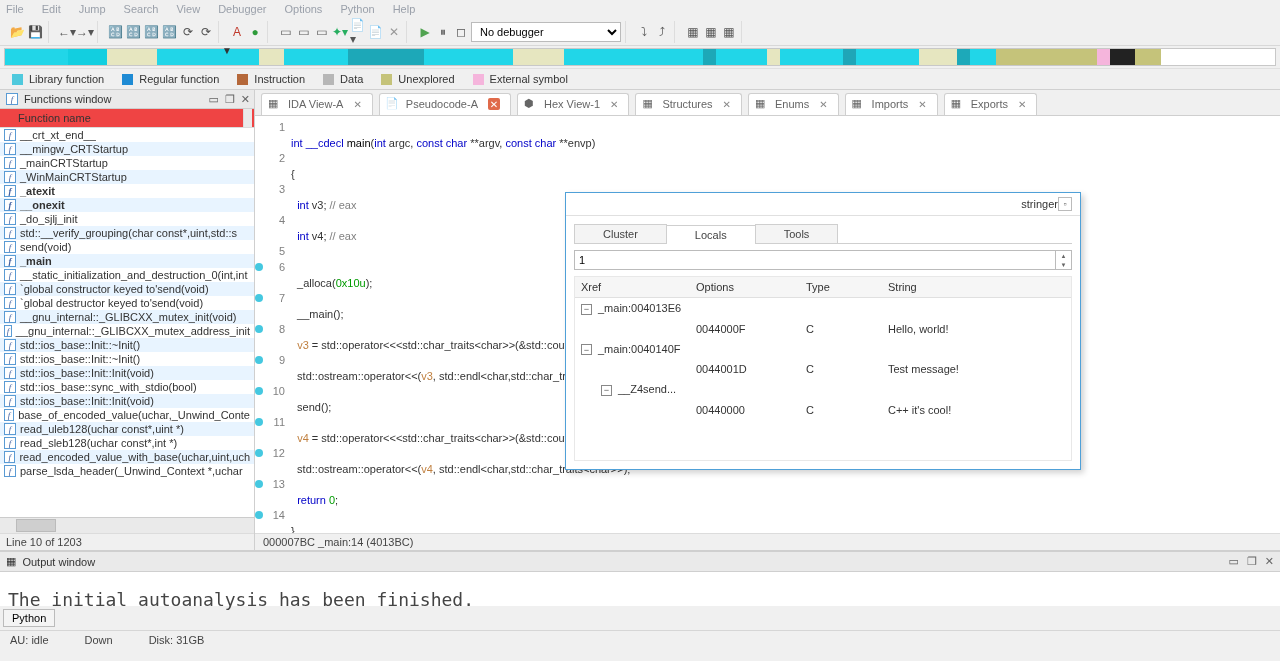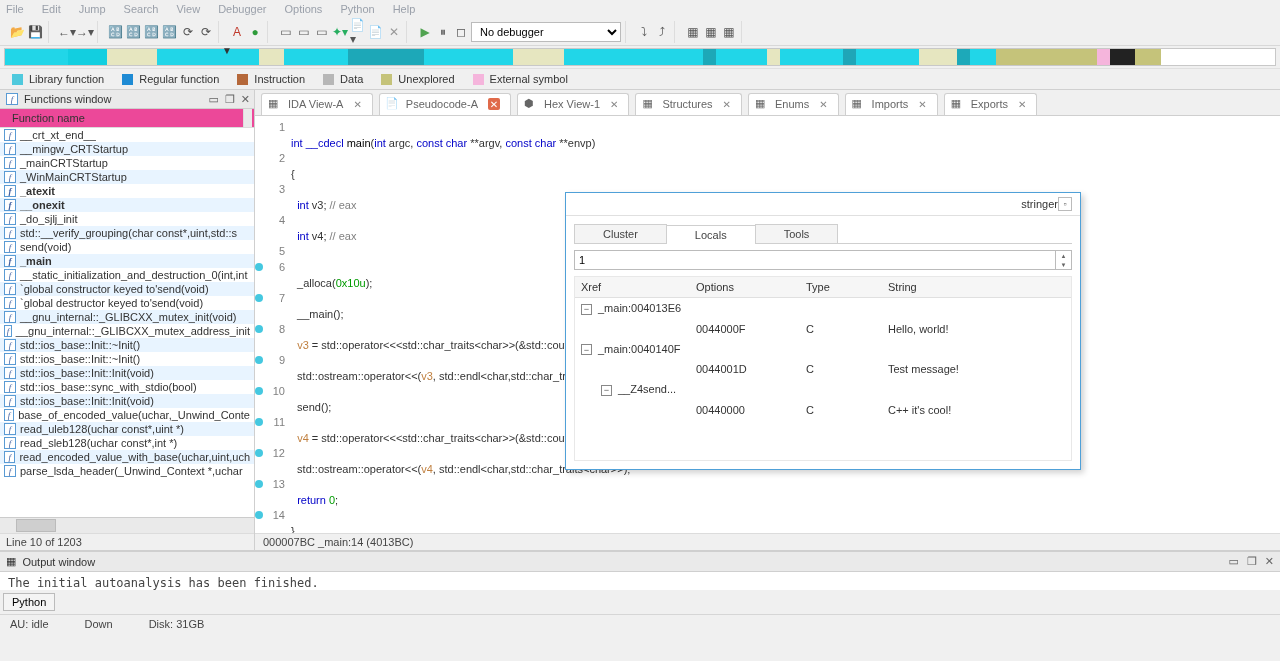--- a/index.html
+++ b/index.html
@@ -12,21 +12,21 @@
 .debugger-sel{border:1px solid #bbb;background:#fff;height:20px;width:150px;padding:0 4px;}
 .navbar{height:18px;background:linear-gradient(90deg,#21d6e8 0 5%,#12cfe0 5% 8%,#e6e6c0 8% 12%,#21d6e8 12% 20%,#e6e6c0 20% 22%,#21d6e8 22% 27%,#1da8b8 27% 33%,#21d6e8 33% 40%,#e6e6c0 40% 44%,#21d6e8 44% 55%,#1da8b8 55% 56%,#21d6e8 56% 60%,#e6e6c0 60% 61%,#21d6e8 61% 66%,#1fa6b8 66% 67%,#21d6e8 67% 72%,#e6e6c0 72% 75%,#1da9b9 75% 76%,#21d6e8 76% 78%,#c5c37a 78% 86%,#f5b5dc 86% 87%,#222 87% 89%,#c5c37a 89% 91%,#fff 91% 100%);position:relative;border:1px solid #c8c8c8;margin:2px 4px;}
 .navbar .caret{position:absolute;left:217px;top:-4px;font-size:10px;color:#333;}
 .legend{background:#f0f0f0;padding:4px 12px;border-top:1px solid #e0e0e0;border-bottom:1px solid #d0d0d0;display:flex;gap:18px;align-items:center;}
 .legend span{display:flex;align-items:center;gap:6px;}
 .sq{width:11px;height:11px;display:inline-block;}
 .workspace{display:flex;height:460px;background:#fff;}
 .left-pane{width:255px;border-right:1px solid #cfcfcf;display:flex;flex-direction:column;background:#f7f7f7;}
 .pane-title{background:#eaeaea;border-bottom:1px solid #cfcfcf;padding:3px 6px;display:flex;align-items:center;gap:6px;position:relative;}
 .pane-title .pane-icons{position:absolute;right:4px;top:3px;display:flex;gap:6px;color:#666;}
-.col-header{background:#ec4899;border-bottom:1px solid #dcdcdc;padding:3px 12px;font-weight:400;position:relative;}
+.col-header{background:#ef4444;border-bottom:1px solid #dcdcdc;padding:3px 18px;font-weight:400;position:relative;}
 .col-header::after{content:"";position:absolute;right:2px;top:0;bottom:0;width:8px;background:#eaeaea;border-left:1px solid #ddd;}
 .fn-list{flex:1;overflow:hidden;background:#fff;}
 .fn-row{padding:1px 4px;display:flex;align-items:center;gap:4px;white-space:nowrap;}
 .fn-row.bold{font-weight:700;}
 .fn-row.hl{background:#e8f4ff;}
 .fn-ico{width:12px;height:12px;border:1px solid #5a9bd4;background:#fff;color:#4060a0;font-size:9px;display:inline-flex;align-items:center;justify-content:center;font-style:italic;font-family:serif;}
 .hscroll{height:16px;background:#eaeaea;border-top:1px solid #ccc;position:relative;}
 .hscroll .thumb{position:absolute;left:16px;top:1px;height:13px;width:40px;background:#cfcfcf;border:1px solid #bbb;}
 .status-line{background:#f0f0f0;border-top:1px solid #dcdcdc;padding:2px 6px;color:#444;}
 .right-pane{flex:1;display:flex;flex-direction:column;position:relative;}
@@ -66,21 +66,21 @@
 .ov-row{display:flex;padding:4px 6px;align-items:center;}
 .ov-cell-xref{width:115px;}
 .ov-cell-addr{width:110px;}
 .ov-cell-type{width:82px;}
 .ov-cell-str{flex:1;}
 .tree-toggle{width:11px;height:11px;border:1px solid #888;display:inline-flex;align-items:center;justify-content:center;font-size:9px;margin-right:6px;color:#555;}
 .indent1{padding-left:20px;}
 .output-pane{border-top:2px solid #cfcfcf;}
 .output-title{background:#eaeaea;padding:3px 6px;display:flex;align-items:center;gap:6px;position:relative;border-bottom:1px solid #cfcfcf;}
 .output-title .pane-icons{position:absolute;right:6px;display:flex;gap:8px;color:#666;}
-.output-body{background:#fff;padding:4px 8px;height:18px;font-family:Consolas,monospace;font-size:12px;color:#444;}
+.output-body{background:#fff;padding:17px 8px;height:18px;font-family:Consolas,monospace;font-size:18px;color:#444;}
 .repl{background:#f0f0f0;padding:3px;}
 .repl button{border:1px solid #bbb;background:#f4f4f4;padding:2px 8px;}
 .statusbar{background:#f0f0f0;border-top:1px solid #d6d6d6;padding:3px 10px;display:flex;gap:36px;color:#444;}
 .play{color:#51a351;}
 </style>
 </head>
 <body>
 
 <div class="menubar">
   <span>File</span>

